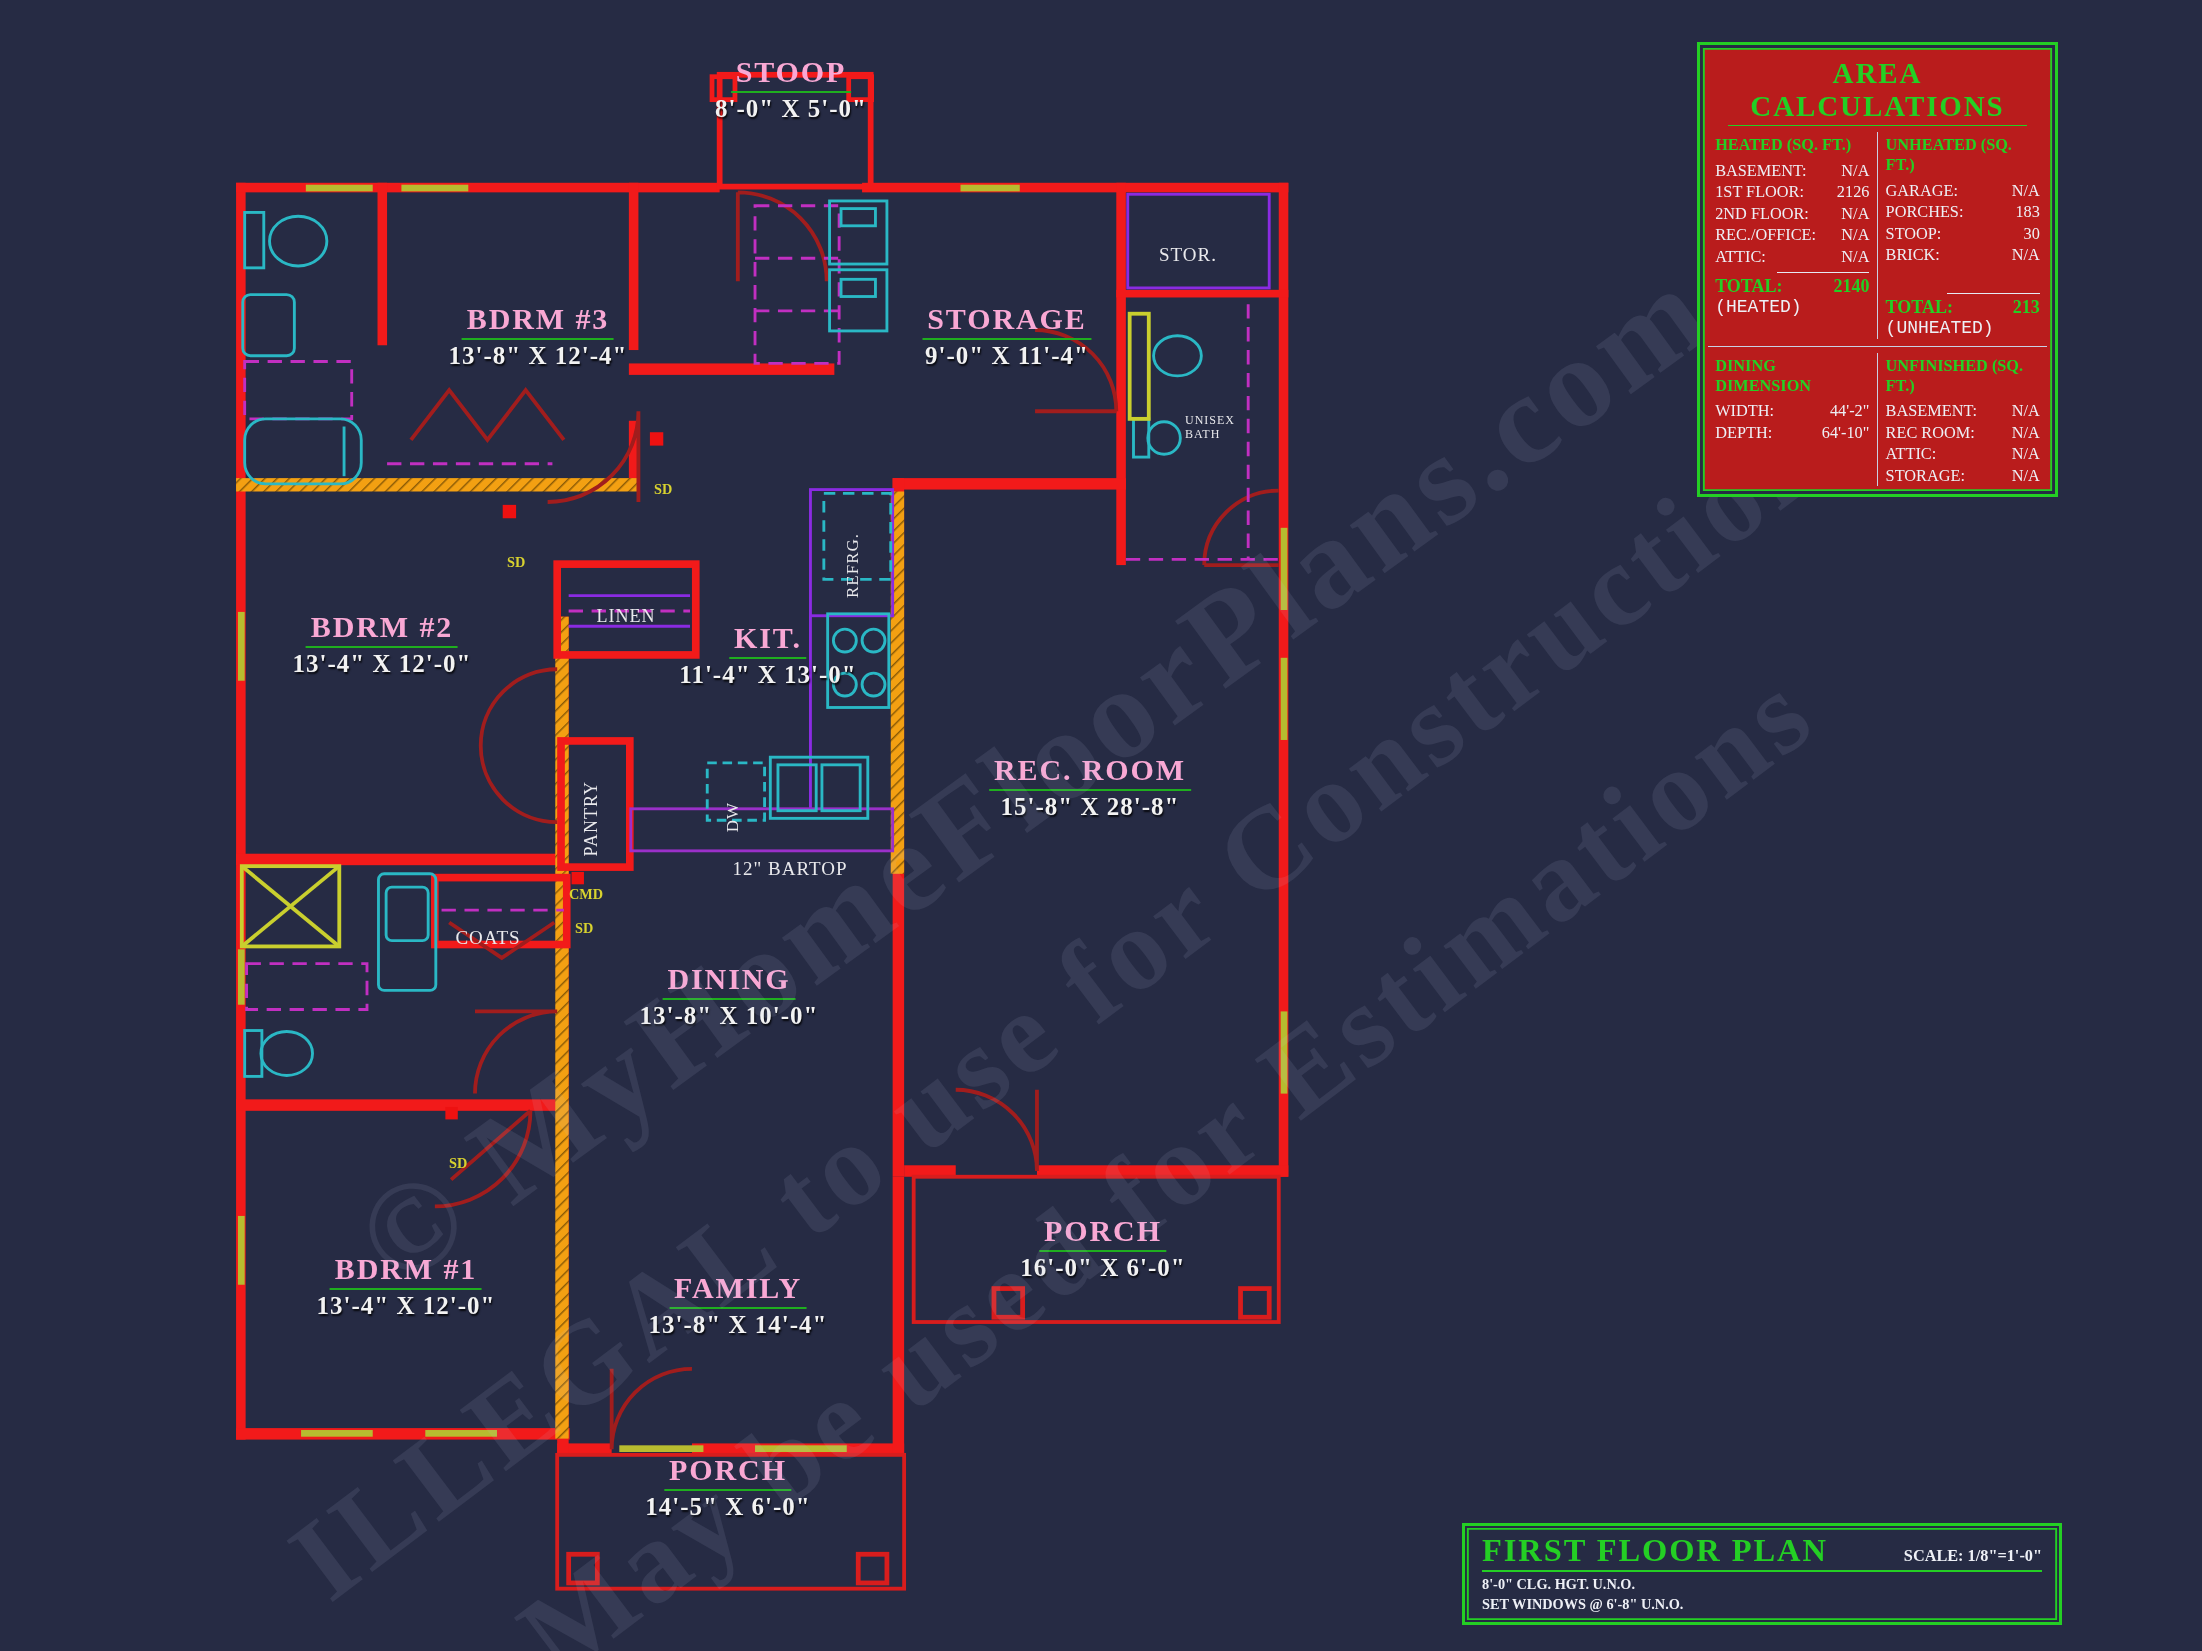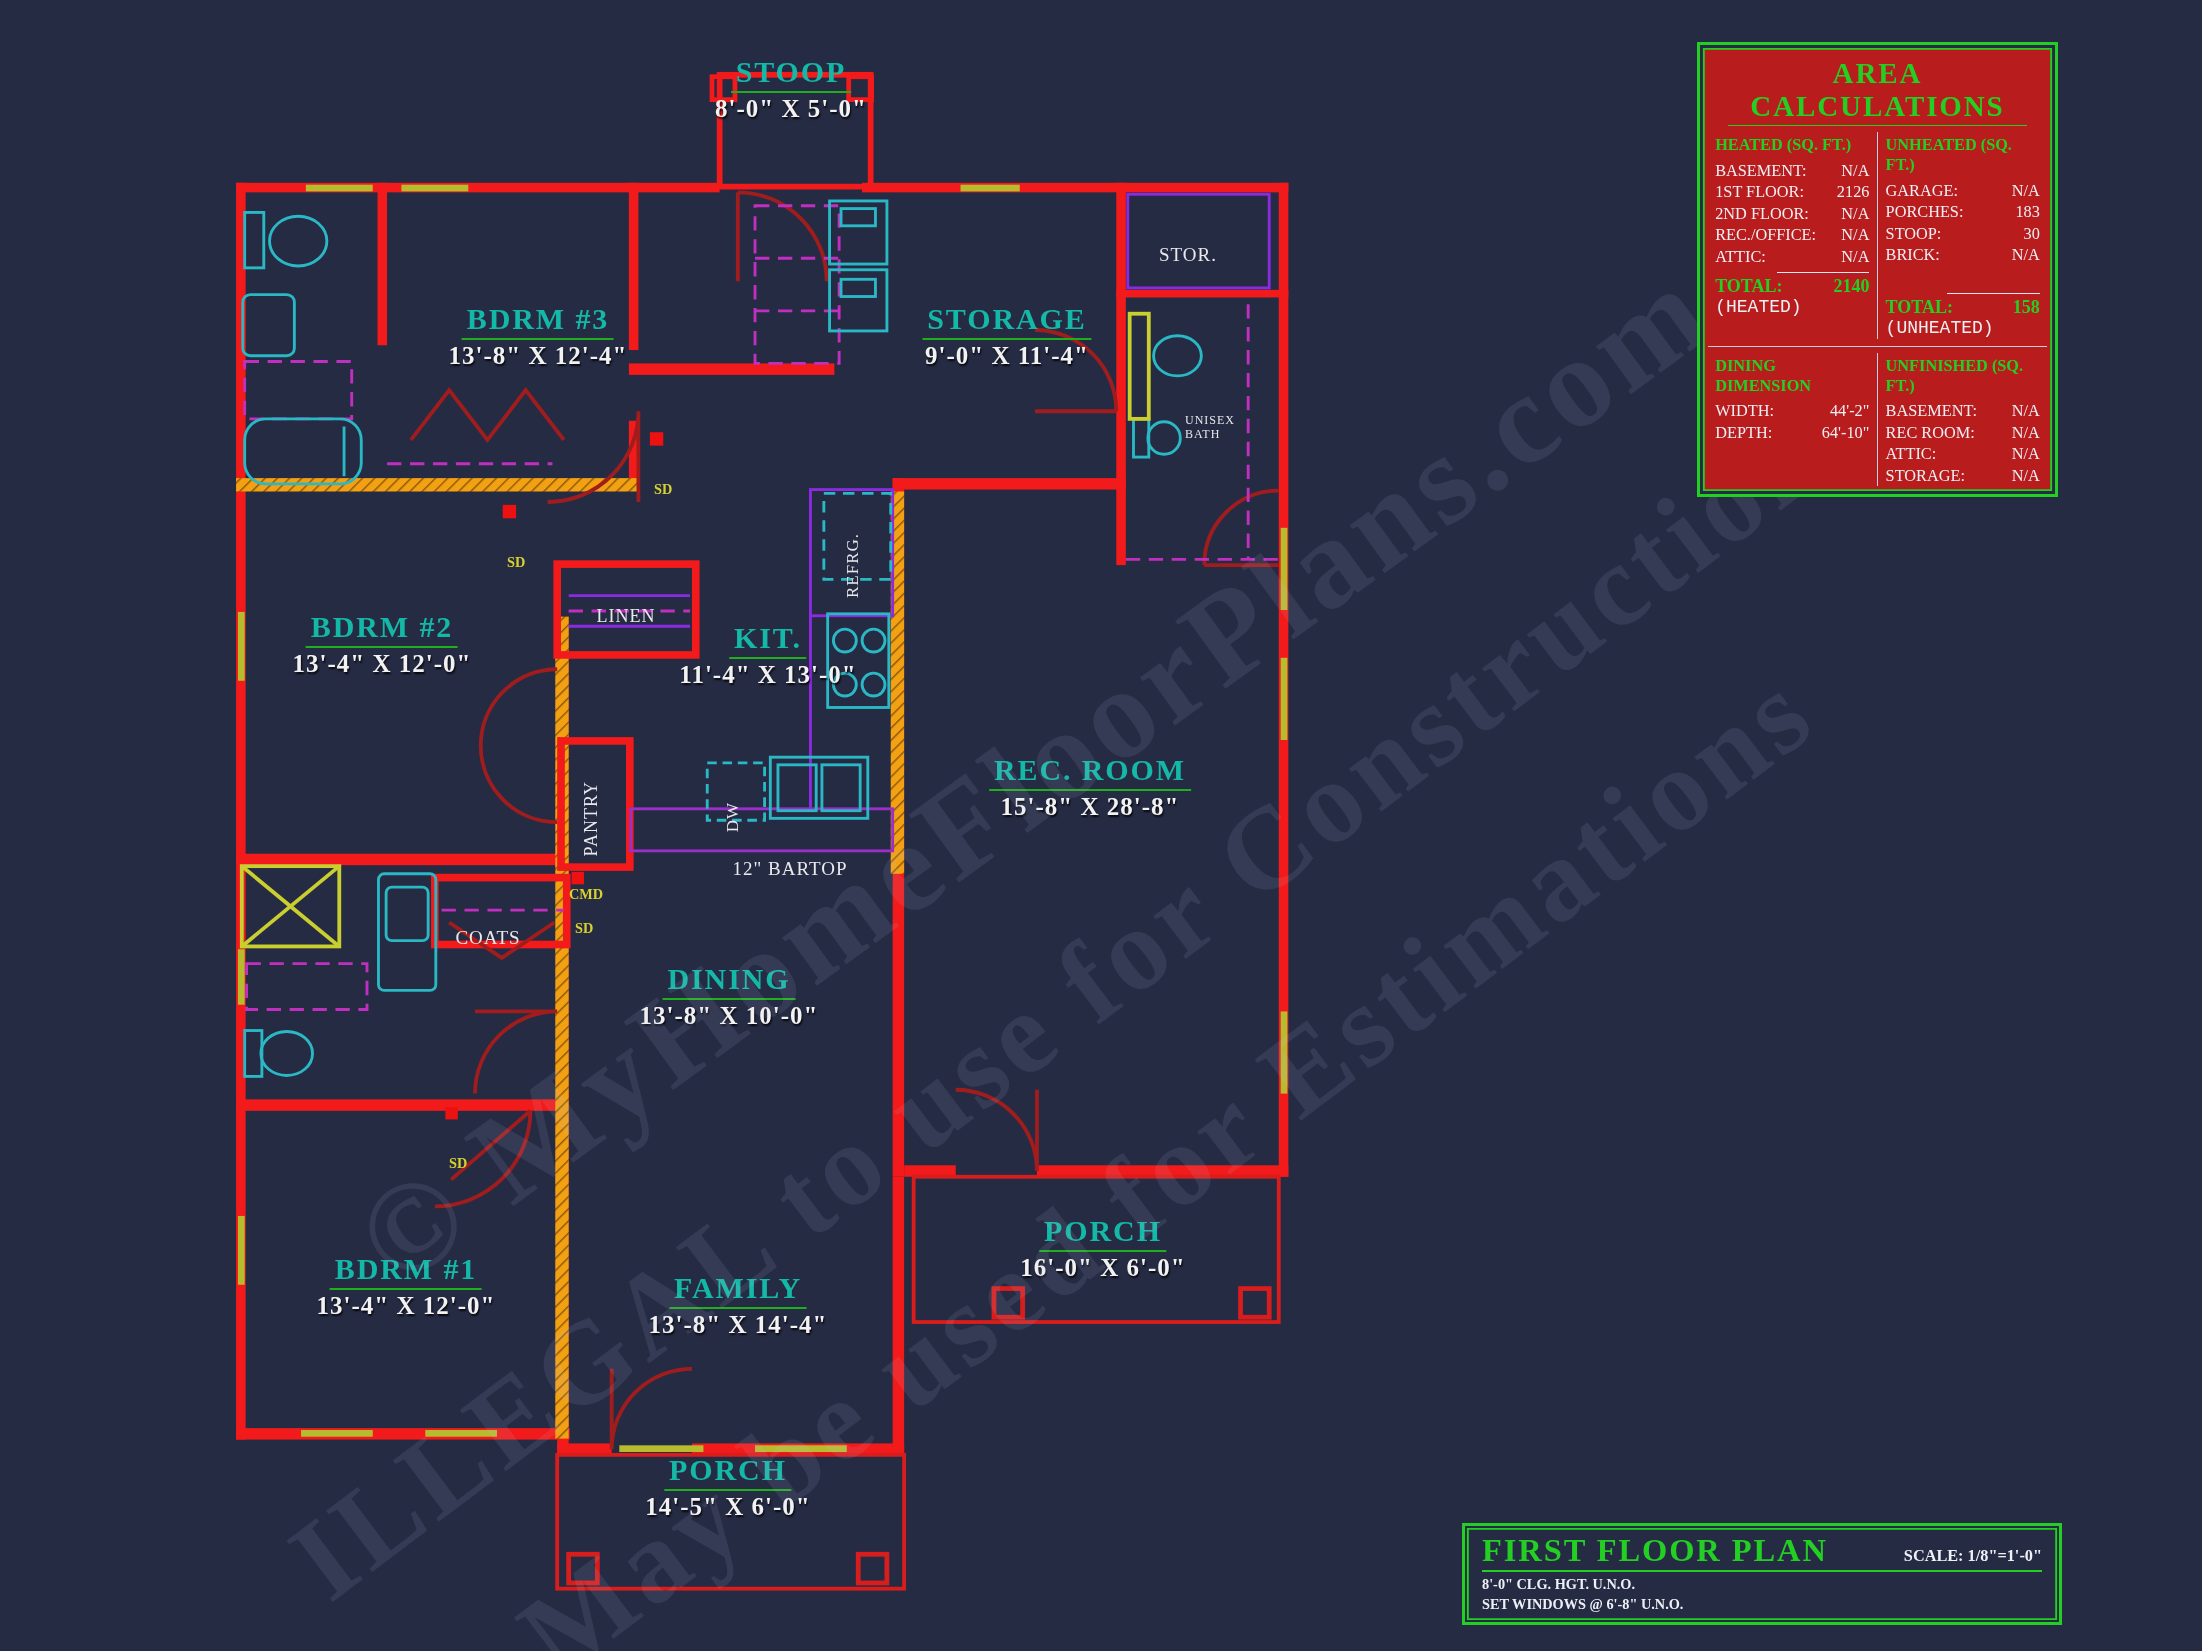--- a/index.html
+++ b/index.html
@@ -5,21 +5,21 @@
   html,body{margin:0;padding:0;background:#14172a;}
   #canvas{position:relative;width:2202px;height:1652px;background:#262b44;overflow:hidden;
           font-family:"Liberation Serif","DejaVu Serif",serif;}
 
   
   .wm{position:absolute;white-space:nowrap;color:rgba(198,207,235,0.10);
       font-weight:bold;letter-spacing:5.7px;transform-origin:left center;z-index:7;pointer-events:none;}
 
   
   .room-label{position:absolute;transform:translateX(-50%);text-align:center;z-index:6;}
-  .room-name{display:inline-block;color:#14b8a6;font-weight:bold;font-size:30px;letter-spacing:1.9px;
+  .room-name{display:inline-block;color:#f9a8d4;font-weight:bold;font-size:30px;letter-spacing:1.9px;
              border-bottom:2.9px solid #1fae1f;padding:0 4.8px 1.9px;}
   .room-dims{color:#f2f2f2;font-weight:bold;font-size:25px;letter-spacing:1px;
              text-shadow:1px 1.9px 1.9px rgba(0,0,0,.85);margin-top:1.9px;}
 
   
   .tag{position:absolute;color:#e9e9ec;font-size:19px;letter-spacing:1px;z-index:6;line-height:1.15;margin-top:32px;}
   .tag.center{transform:translateX(-50%);}
   .tag.vert{writing-mode:vertical-rl;transform:rotate(180deg);}
   .tag.yellow{color:#d8d22f;font-size:14.3px;font-weight:bold;letter-spacing:0;}
 
@@ -353,21 +353,21 @@
           <span>STOOP:</span>
             <span>30</span>
           </div>
         <div class="crow">
           <span>BRICK:</span>
             <span>N/A</span>
           </div>
         <div class="csep" style="margin-top:27px;"></div>
         <div class="ctotal">
           <span>TOTAL:</span>
-            <span>158</span>
+            <span>213</span>
           </div>
         <div class="csub">(UNHEATED)</div>
       </div>
     </div>
     <div class="calc-hr"></div>
     <div class="calc-cols">
       <div class="calc-col">
         <div class="calc-header">DINING DIMENSION</div>
         <div class="crow">
           <span>WIDTH:</span>

